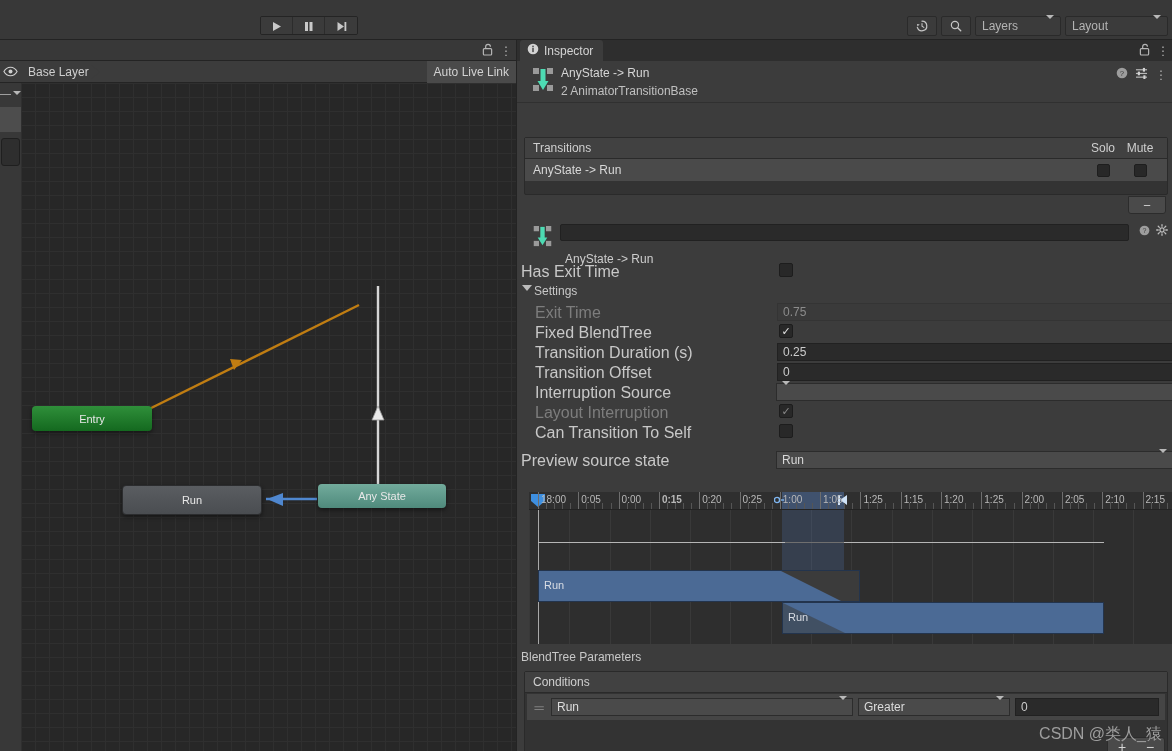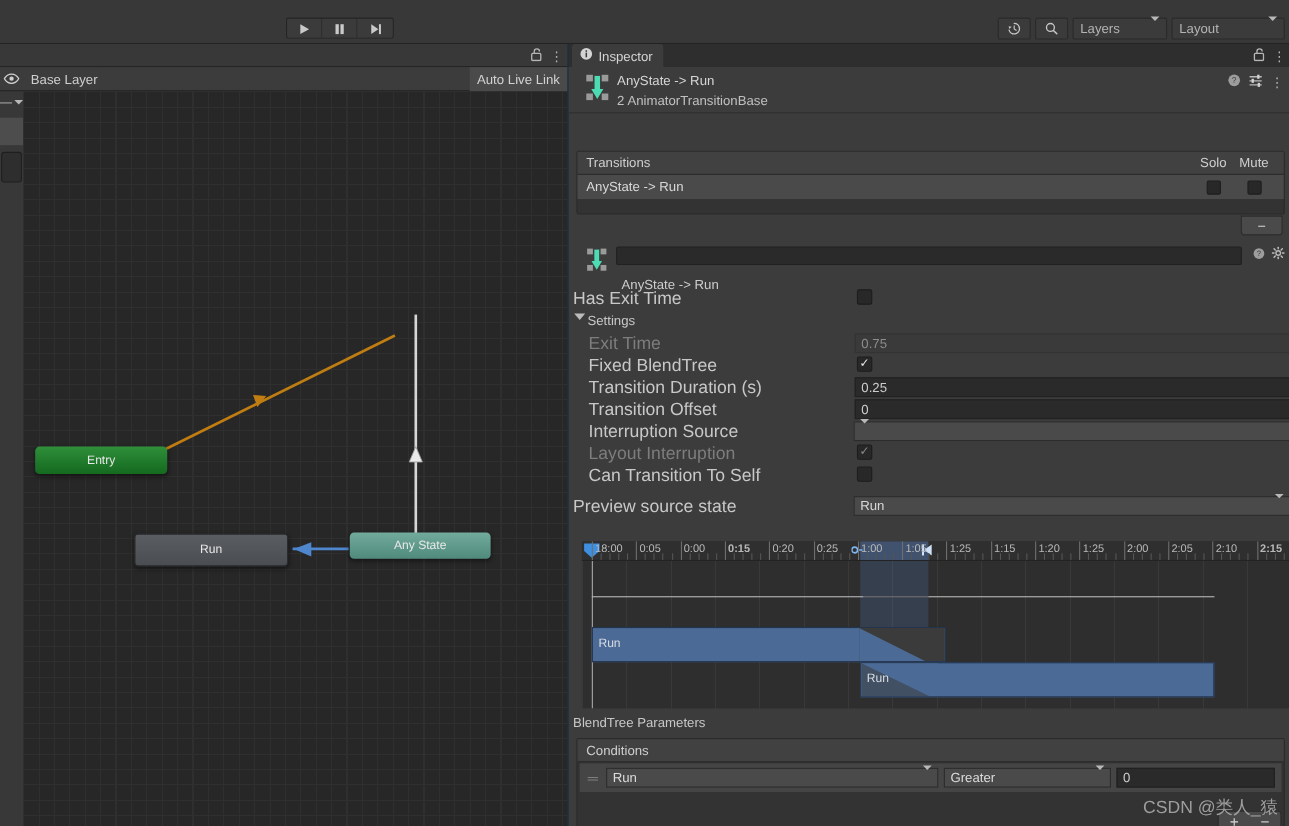--- a/index.html
+++ b/index.html
@@ -657,21 +657,21 @@
             <div class="tick-minor" style="left: 549.02px;"></div>
             <div class="tick-minor" style="left: 557.08px;"></div>
             <div class="tick-minor" style="left: 565.14px;"></div>
             <div class="tick-mark" style="left: 573.2px;"></div>
             <div class="tick-lbl" style="left: 576.2px;">2:10</div>
             <div class="tick-minor" style="left: 581.26px;"></div>
             <div class="tick-minor" style="left: 589.32px;"></div>
             <div class="tick-minor" style="left: 597.38px;"></div>
             <div class="tick-minor" style="left: 605.44px;"></div>
             <div class="tick-mark" style="left: 613.5px;"></div>
-            <div class="tick-lbl" style="left: 616.5px; font-weight: bold;">2:15</div>
+            <div class="tick-lbl" style="left: 616.5px;">2:15</div>
             <div class="tick-minor" style="left: 621.56px;"></div>
             <div class="tick-minor" style="left: 629.62px;"></div>
             <div class="tick-minor" style="left: 637.68px;"></div>
           </div>
 
         <div class="tl-canvas">
           <div class="tl-grid"></div>
           <div class="tl-sel" style="left:253px; width:62px; height:78px;"></div>
           <div class="tl-playhead" style="left:9px; height:134px;"></div>
           <div class="tl-hline" style="left:9px; top:32px; width:247px; background:#b6b6b6"></div>

